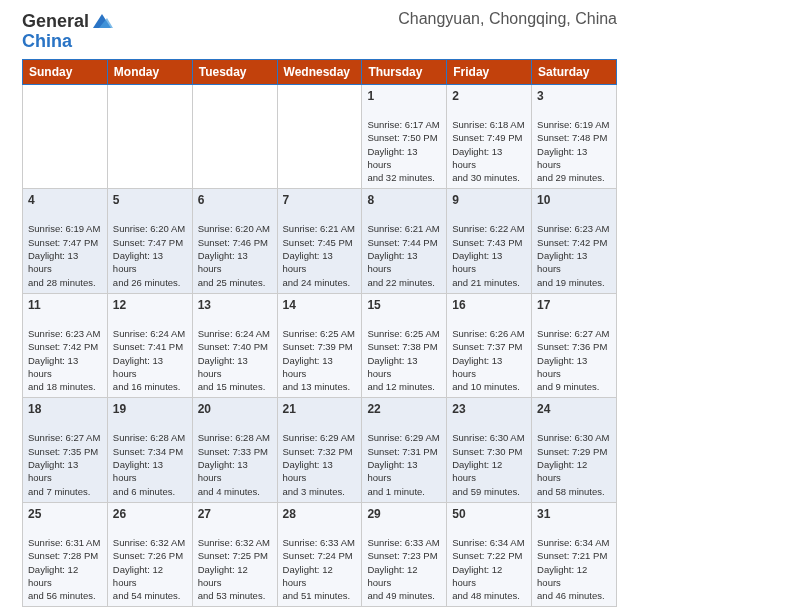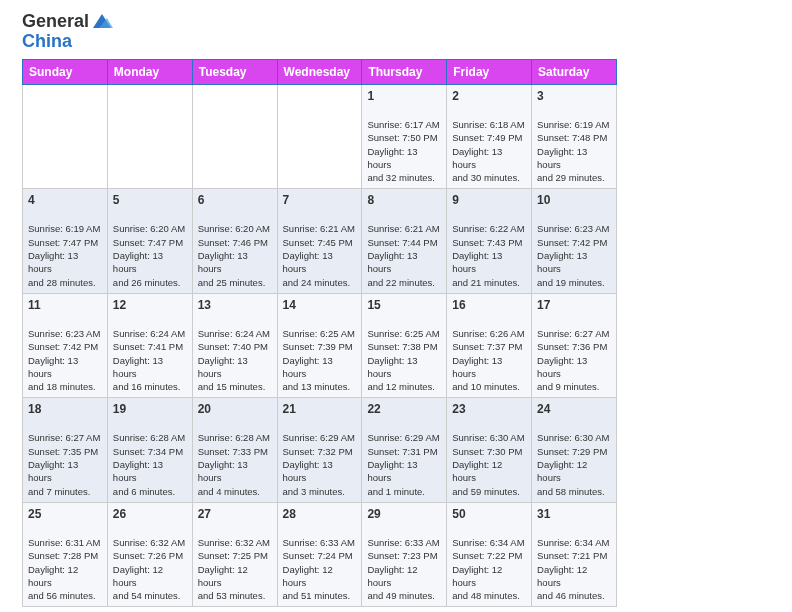--- a/index.html
+++ b/index.html
@@ -53,21 +53,21 @@
     .calendar-subtitle {
       font-size: 16px;
       color: #555;
     }
     table {
       width: 100%;
       border-collapse: collapse;
       table-layout: fixed;
     }
     thead tr th {
-      background-color: #d946ef;
+      background-color: #c2410c;
       color: #fff;
       font-size: 12px;
       font-weight: bold;
       text-align: left;
       padding: 5px 6px;
       border: 1px solid #2a74c5;
     }
     tbody tr td {
       border: 1px solid #ccc;
       vertical-align: top;
@@ -117,20 +117,21 @@
           <span class="logo-text-general">General</span>
           <svg class="logo-icon" viewBox="0 0 22 22" xmlns="http://www.w3.org/2000/svg">
             <polygon points="2,18 11,4 20,18" fill="#2a74c5"></polygon>
             <polygon points="8,18 16,8 22,18" fill="#4aa0e0" opacity="0.7"></polygon>
           </svg>
         </div>
         <span class="logo-text-blue">China</span>
       </div>
     </div>
     <div class="title-block">
+      <div class="calendar-subtitle">Changyuan, Chongqing, China</div>
     </div>
   </div>
 
   <table>
     <thead>
       <tr>
         <th>Sunday</th>
         <th>Monday</th>
         <th>Tuesday</th>
         <th>Wednesday</th>

